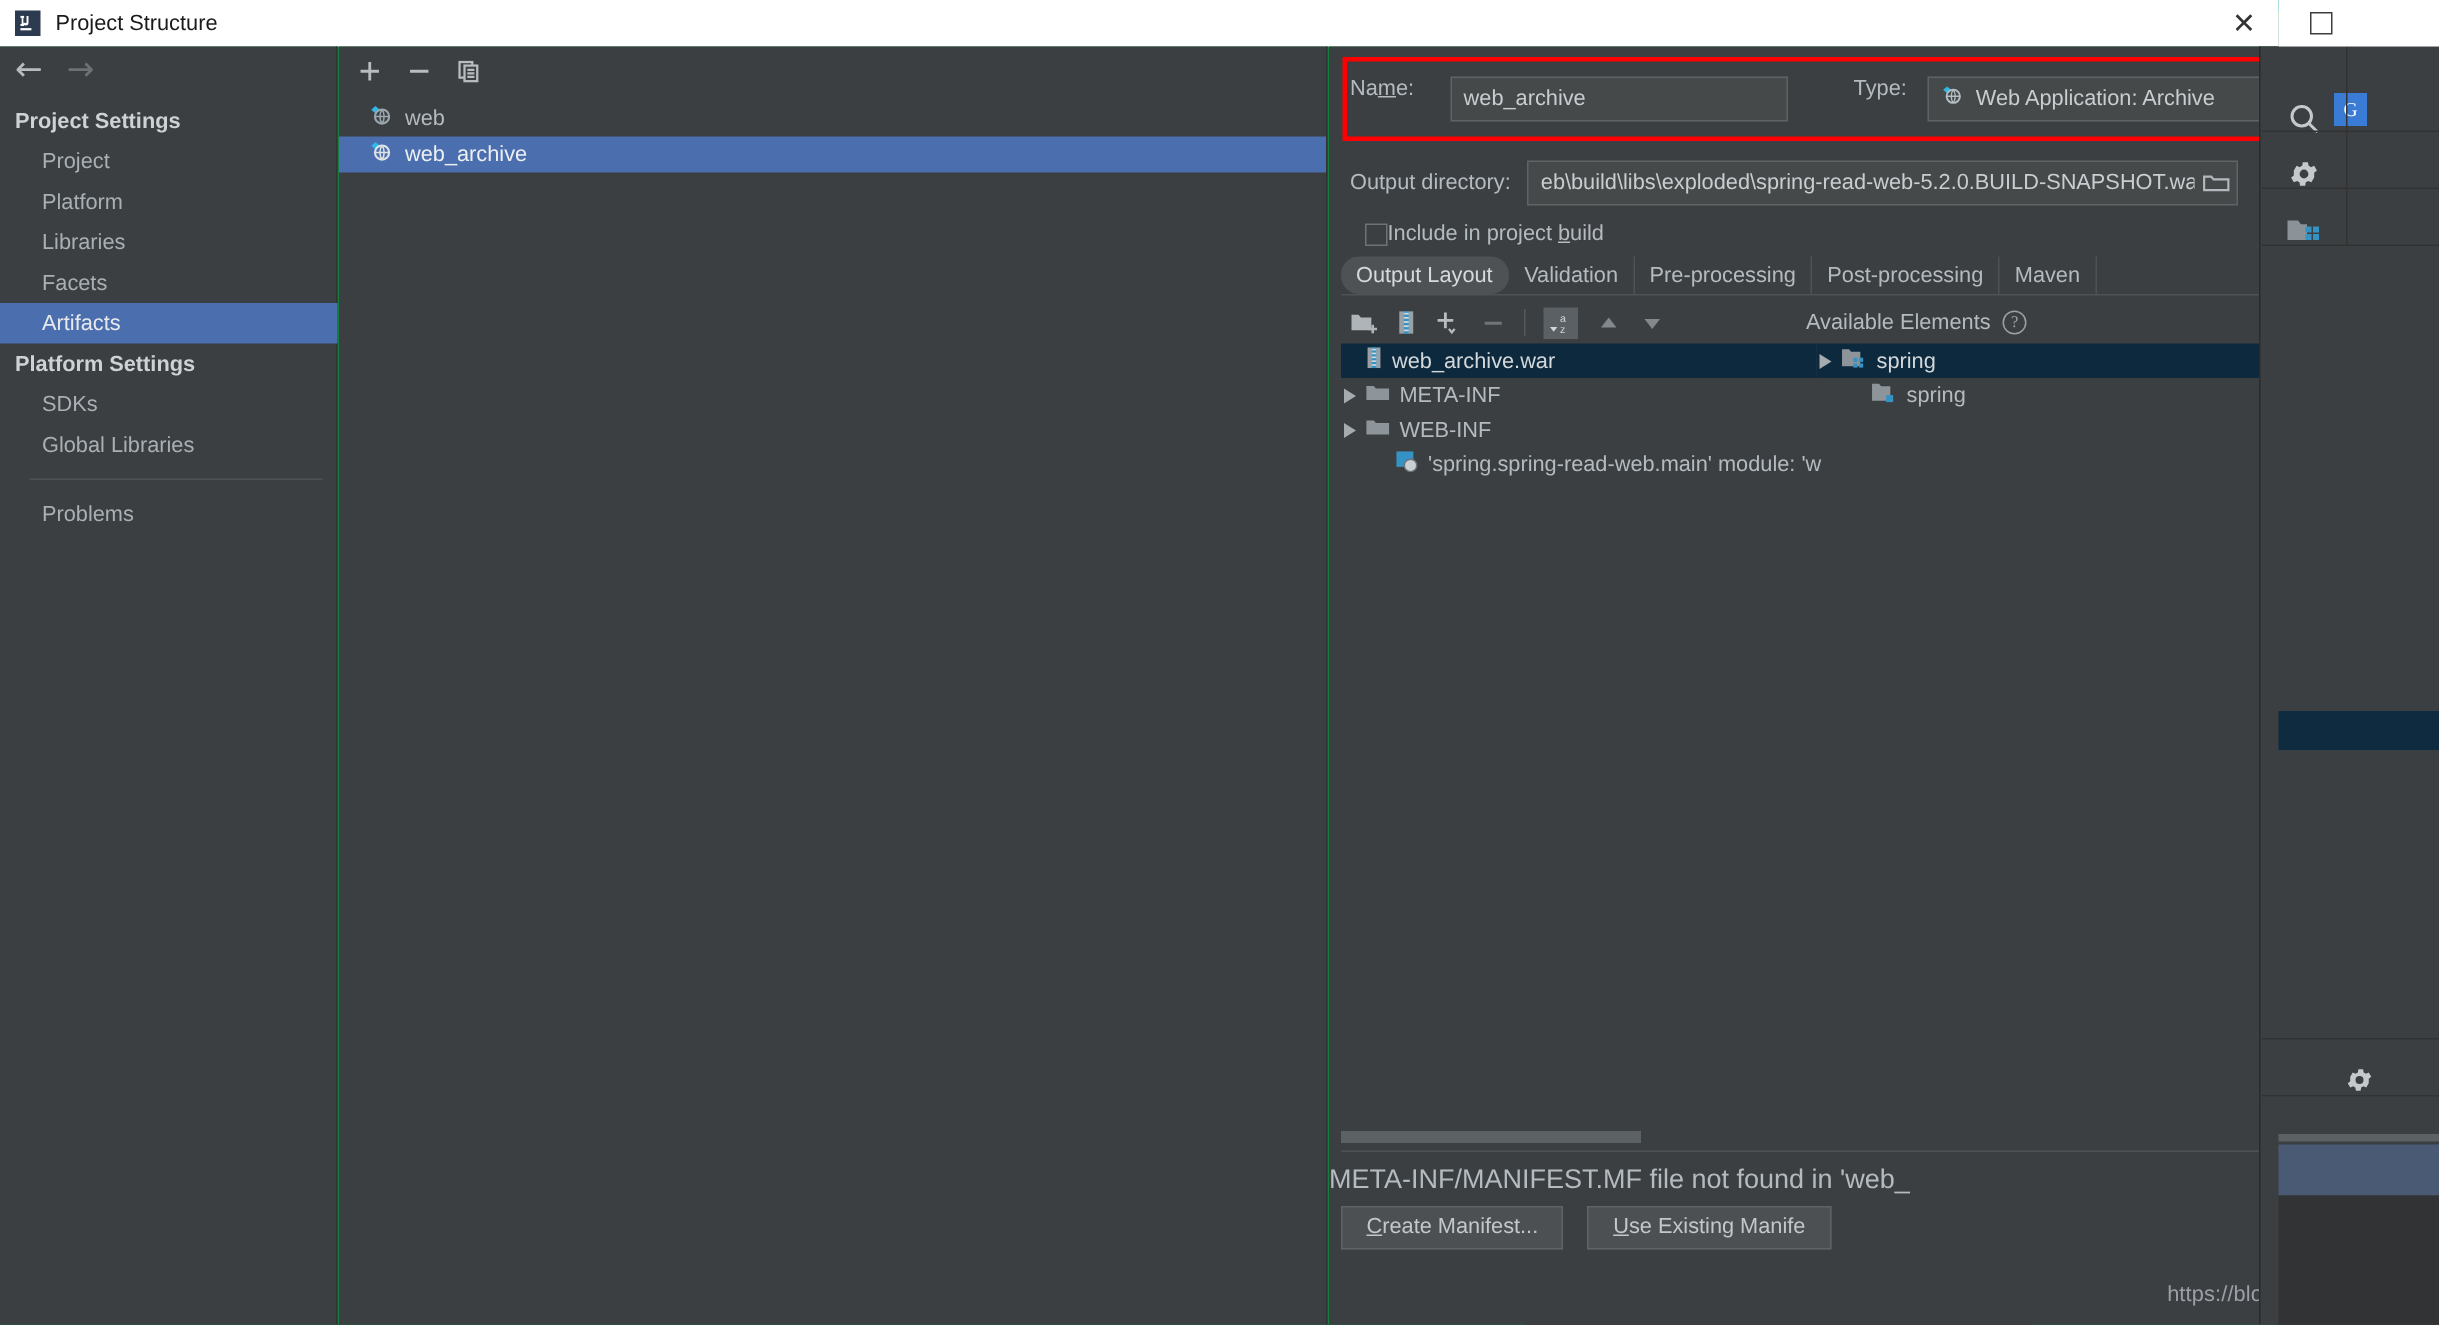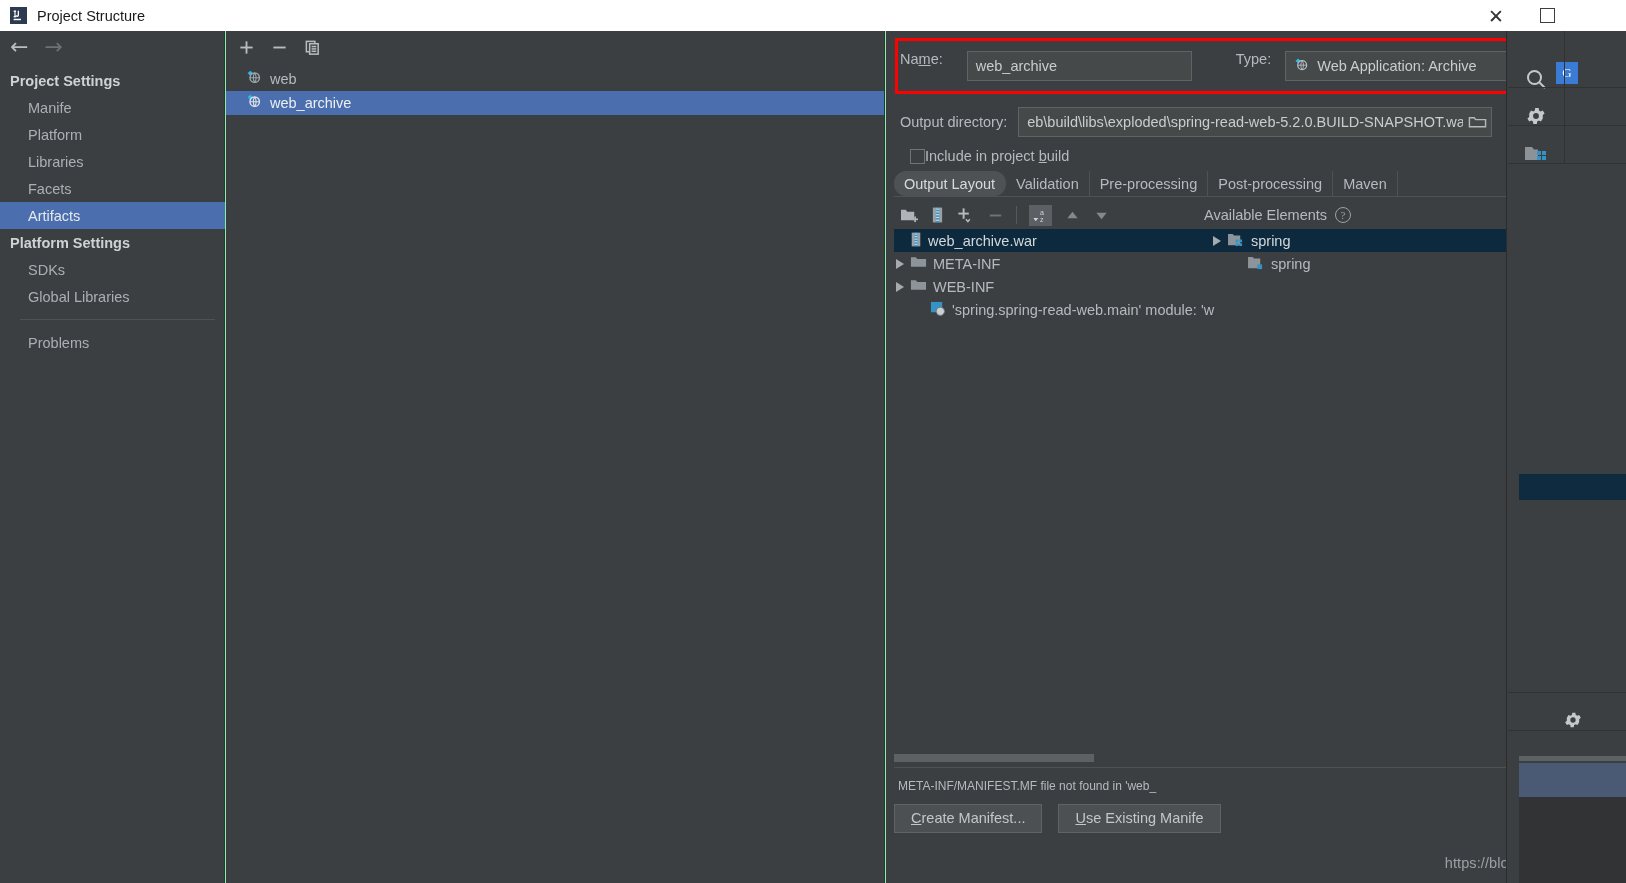--- a/index.html
+++ b/index.html
@@ -60,21 +60,21 @@
 
   .watermark {
     position: absolute; right: 10px; bottom: 12px;
     color: #9aa0a6; font-size: 14.5px; letter-spacing: .1px;
     font-family: "Liberation Sans", sans-serif;
   }
 
   
   .dialog {
     position: absolute; left: 0; top: 0; width: 1519px; height: 883px;
-    background: #86efac;
+    background: #15803d;
   }
   .dlg-titlebar {
     position: absolute; left: 0; top: 0; width: 1519px; height: 31px;
     background: #ffffff; display: flex; align-items: center;
   }
   .dlg-icon {
     width: 17px; height: 17px; margin-left: 10px; background: #2d3b50;
     display: flex; align-items: center; justify-content: center; flex: none;
   }
   .dlg-icon svg { display: block; }
@@ -217,22 +217,22 @@
   .twisty.hidden { visibility: hidden; }
   .indent { width: 14px; flex: none; }
 
   .hscroll {
     position: absolute; left: 8px; top: 723px; width: 317px; height: 8px;
   }
   .hscroll i { display: block; width: 200px; height: 8px; background: #5c6164; }
   .hdiv { position: absolute; left: 8px; top: 736px; width: 625px; height: 1px; background: #4e5254; }
 
   .manifest-msg {
-    position: absolute; left: 12px; top: 744px; height: 22px;
-    display: flex; align-items: center; color: #b4bbc0; font-size: 12px;
+    position: absolute; left: 0; top: 744px; height: 22px;
+    display: flex; align-items: center; color: #b4bbc0; font-size: 18px;
     white-space: nowrap;
   }
   .mf-btns {
     position: absolute; left: 8px; top: 772px; height: 30px;
     display: flex; align-items: center; gap: 16px;
   }
   .btn {
     background: #4c5052; border: 1px solid #5e6364; color: #c2c7ca;
     height: 29px; padding: 0 16px; font-size: 14.5px;
     display: flex; align-items: center; justify-content: center;
@@ -316,21 +316,21 @@
     </div>
 
     <div class="sidebar">
       <div class="nav-arrows">
         <span class="nav-arrow nav-back">←</span>
         <span class="nav-arrow nav-fwd">→</span>
       </div>
 
       <div style="position:absolute; left:0; top:36px; width:225px;">
         <div class="side-group">Project Settings</div>
-        <div class="side-item">Manife</div>
+        <div class="side-item">Project</div>
         <div class="side-item">Platform</div>
         <div class="side-item">Libraries</div>
         <div class="side-item">Facets</div>
         <div class="side-item selected">Artifacts</div>
         <div class="side-group">Platform Settings</div>
         <div class="side-item">SDKs</div>
         <div class="side-item">Global Libraries</div>
         <div class="side-sep"></div>
         <div class="side-item">Problems</div>
       </div>

